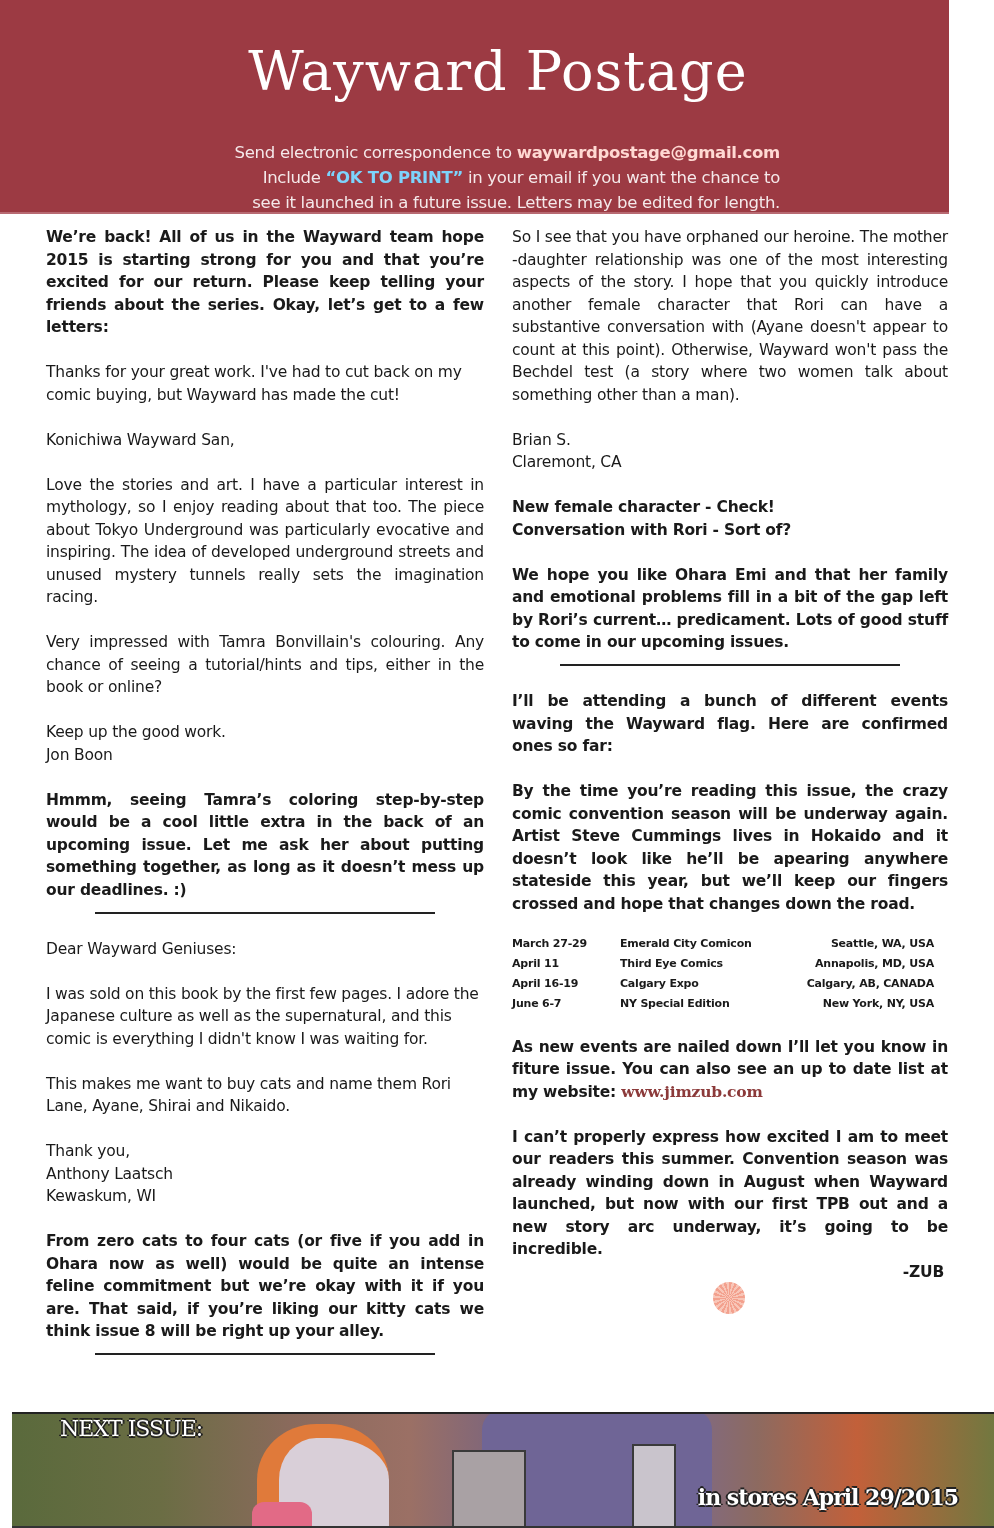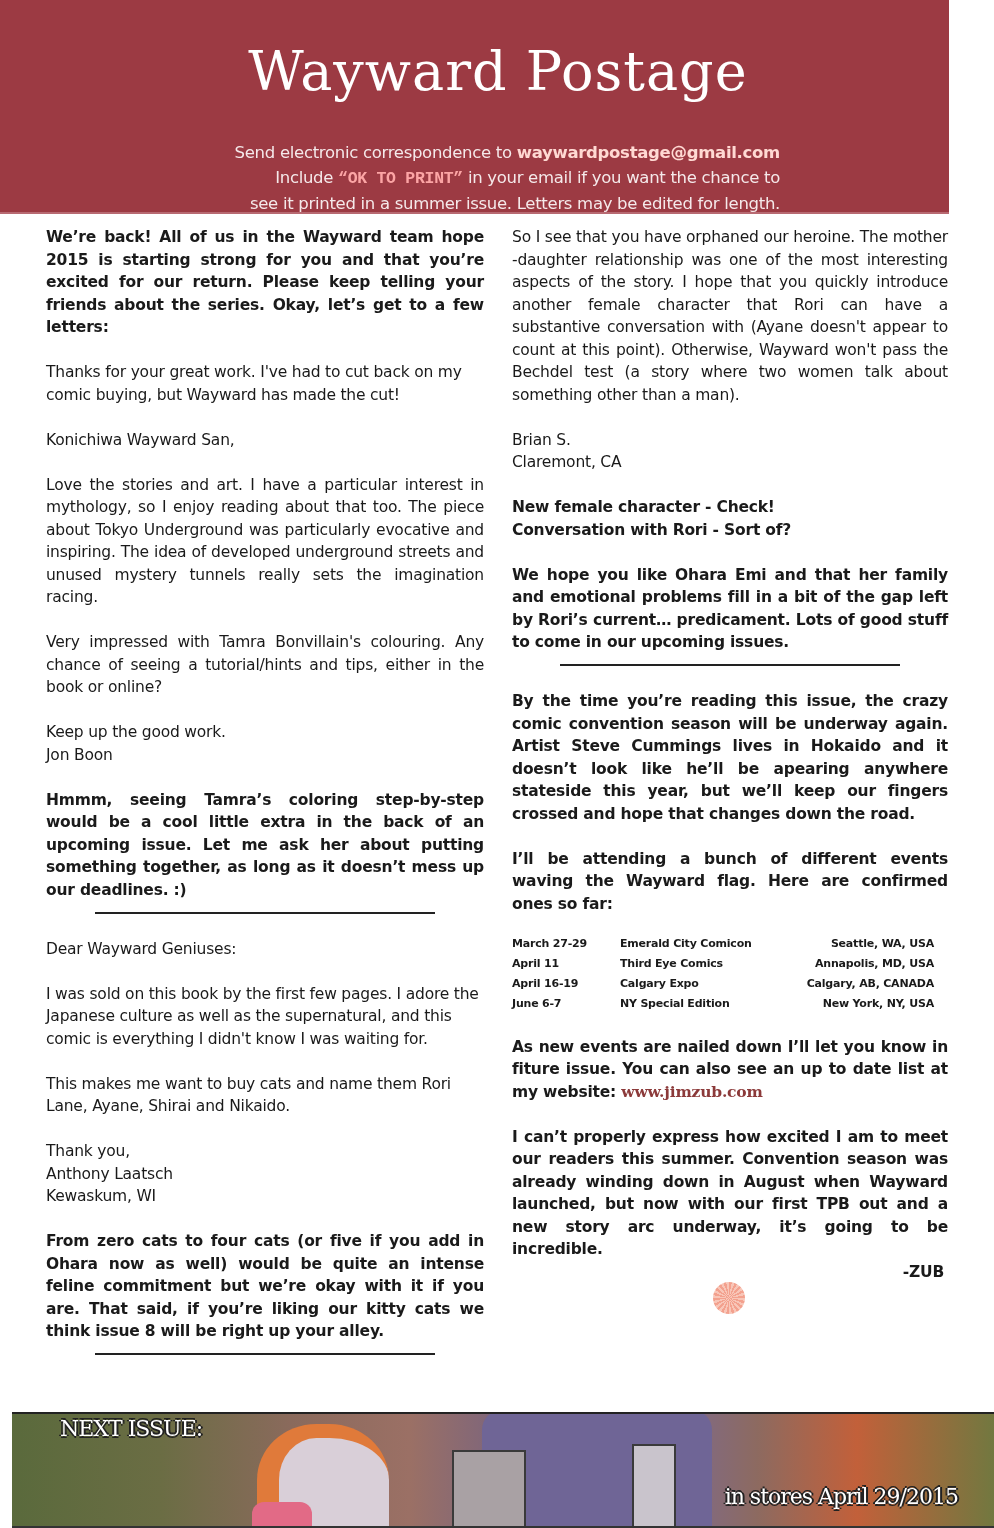--- a/index.html
+++ b/index.html
@@ -1,21 +1,21 @@
 <!DOCTYPE html>
 <html><head>
 <meta charset="utf-8">
 <style>
   html, body { margin: 0; padding: 0; background: #ffffff; }
   body { width: 994px; height: 1528px; position: relative; overflow: hidden; font-family: "DejaVu Sans", sans-serif; color: #1a1a1a; }
   .header { position: absolute; left: 0; top: 0; width: 949px; height: 212px; background: #9c3a43; border-bottom: 2px solid #b86a72; text-align: center; color: #fff; }
   .header .title { font-family: "DejaVu Serif", serif; font-size: 54px; letter-spacing: 1px; margin-top: 40px; line-height: 64px; position: absolute; left: 218px; width: 560px; text-align: center; }
   .header .sub { position: absolute; left: 214px; top: 140px; width: 566px; text-align: right; font-size: 16.5px; line-height: 25px; color: #f5e9ea; letter-spacing: -0.3px; }
   .header .email { color: #ffd9d3; font-weight: bold; }
-  .header .ok { font-weight: bold; color: #fca5a5; font-family: Liberation Mono, monospace; }
+  .header .ok { font-weight: bold; color: #7dd3fc; }
   .col { position: absolute; top: 226px; width: 438px; font-size: 15.5px; line-height: 22.5px; letter-spacing: -0.2px; }
   .col.left { left: 46px; }
   .col.right { left: 512px; width: 436px; }
   .col p { margin: 0 0 22.5px 0; text-align: justify; }
   .col p.noj { text-align: left; }
   .col .b { font-weight: bold; }
   .rule { width: 340px; margin: -12px auto 24px auto; border-top: 2px solid #222; height: 0; }
   .events { width: 422px; font-size: 11px; font-weight: bold; line-height: 20px; margin: -4px 0 22px 0; border-collapse: collapse; }
   .events td { padding: 0; white-space: nowrap; }
   .events td.d { width: 108px; }
@@ -26,31 +26,31 @@
   .flower { position: absolute; left: 713px; top: 1282px; width: 32px; height: 32px; border-radius: 50%;
     background: repeating-conic-gradient(#f3a18e 0deg 10deg, #f8c6b8 10deg 20deg); }
   .banner { position: absolute; left: 0; top: 1412px; width: 994px; height: 112px; overflow: hidden; border-top: 2px solid #222; border-bottom: 2px solid #333;
     background: linear-gradient(90deg, #5a6a3c 0%, #6b6d44 15%, #8a6a5c 28%, #9b7065 40%, #6a5e8a 55%, #7a6a96 65%, #8d6a60 75%, #c2603a 85%, #6b7a40 100%); margin-left: 12px; }
   .banner .girl { position: absolute; left: 245px; top: 10px; width: 110px; height: 110px; border-radius: 45% 45% 0 0; background: #d9cfd8; border-left: 22px solid #e07a3a; border-top: 14px solid #e07a3a; }
   .banner .shirt { position: absolute; left: 240px; top: 88px; width: 60px; height: 30px; background: #e26a86; border-radius: 12px 12px 0 0; }
   .banner .man { position: absolute; left: 470px; top: -4px; width: 230px; height: 120px; background: #6f6596; border-radius: 20px 20px 0 0; }
   .banner .box { position: absolute; left: 440px; top: 36px; width: 70px; height: 84px; background: #a9a1a4; border: 2px solid #3a3a3a; }
   .banner .box2 { position: absolute; left: 620px; top: 30px; width: 40px; height: 90px; background: #c9c4cc; border: 2px solid #3a3a3a; }
   .banner .next { position: absolute; left: 48px; top: 2px; font-family: "DejaVu Serif", serif; font-size: 22px; color: #fff; letter-spacing: -1px; text-shadow: -2px 0 #222, 2px 0 #222, 0 -2px #222, 0 2px #222; }
-  .banner .stores { position: absolute; right: 48px; top: 70px; font-family: "DejaVu Serif", serif; font-size: 22px; color: #fff; letter-spacing: -1px; text-shadow: -2px 0 #222, 2px 0 #222, 0 -2px #222, 0 2px #222; }
+  .banner .stores { position: absolute; right: 48px; top: 70px; font-family: "DejaVu Serif", serif; font-size: 22px; color: #fff; letter-spacing: -1px; text-shadow: -2px 0 #222, 2px 0 #222, 0 -2px #222, 0 2px #222; font-weight: bold; }
 </style>
 </head>
 <body>
 
 <div class="header">
   <div class="title">Wayward Postage</div>
   <div class="sub">
     <div><span>Send electronic correspondence to </span><span class="email">waywardpostage@gmail.com</span></div>
     <div><span>Include </span><span class="ok">“OK TO PRINT”</span><span> in your email if you want the chance to</span></div>
-    <div>see it printed in a summer issue. Letters may be edited for length.</div>
+    <div>see it launched in a future issue. Letters may be edited for length.</div>
   </div>
 </div>
 
 <div class="col left">
   <p class="b">We’re back! All of us in the Wayward team hope 2015 is starting strong for you and that you’re excited for our return. Please keep telling your friends about the series. Okay, let’s get to a few letters:</p>
   <p class="noj">Thanks for your great work. I've had to cut back on my comic buying, but Wayward has made the cut!</p>
   <p class="noj">Konichiwa Wayward San,</p>
   <p>Love the stories and art. I have a particular interest in mythology, so I enjoy reading about that too. The piece about Tokyo Underground was particularly evocative and inspiring. The idea of developed underground streets and unused mystery tunnels really sets the imagination racing.</p>
   <p>Very impressed with Tamra Bonvillain's colouring. Any chance of seeing a tutorial/hints and tips, either in the book or online?</p>
   <p class="noj"><span>Keep up the good work.</span><br><span>Jon Boon</span></p>
@@ -63,22 +63,22 @@
   <p class="b">From zero cats to four cats (or five if you add in Ohara now as well) would be quite an intense feline commitment but we’re okay with it if you are. That said, if you’re liking our kitty cats we think issue 8 will be right up your alley.</p>
   <div class="rule"></div>
 </div>
 
 <div class="col right">
   <p>So I see that you have orphaned our heroine.  The mother -daughter relationship was one of the most interesting aspects of the story. I hope that you quickly introduce another female character that Rori can have a substantive conversation with (Ayane doesn't appear to count at this point).  Otherwise, Wayward won't pass the Bechdel test (a story where two women talk about something other than a man).</p>
   <p class="noj"><span>Brian S.</span><br><span>Claremont, CA</span></p>
   <p class="b noj"><span>New female character - Check!</span><br><span>Conversation with Rori - Sort of?</span></p>
   <p class="b">We hope you like Ohara Emi and that her family and emotional problems fill in a bit of the gap left by Rori’s current… predicament. Lots of good stuff to come in our upcoming issues.</p>
   <div class="rule"></div>
+  <p class="b">I’ll be attending a bunch of different events waving the Wayward flag. Here are confirmed ones so far:</p>
   <p class="b">By the time you’re reading this issue, the crazy comic convention season will be underway again. Artist Steve Cummings lives in Hokaido and it doesn’t look like he’ll be apearing anywhere stateside this year, but we’ll keep our fingers crossed and hope that changes down the road.</p>
-  <p class="b">I’ll be attending a bunch of different events waving the Wayward flag. Here are confirmed ones so far:</p>
   <table class="events">
     <tbody>
         <tr>
           <td class="d">March 27-29</td>
           <td class="n">Emerald City Comicon</td>
           <td class="l">Seattle, WA, USA</td>
         </tr>
     <tr>
           <td class="d">April 11</td>
           <td class="n">Third Eye Comics</td>

